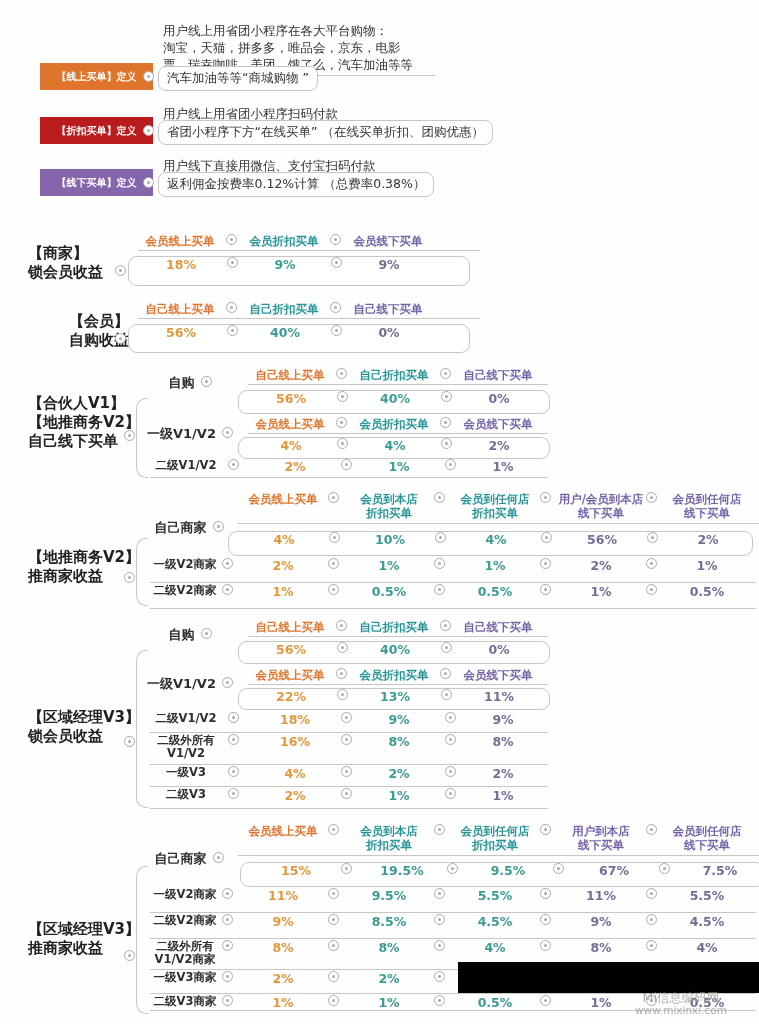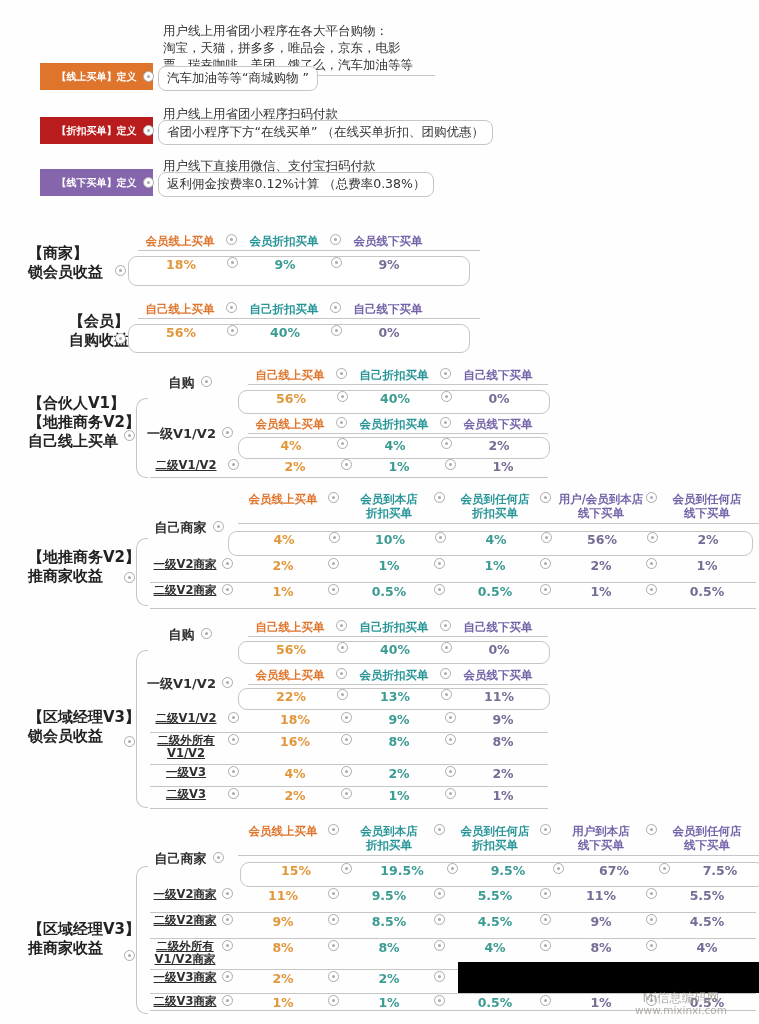--- a/index.html
+++ b/index.html
@@ -15,21 +15,21 @@
   .boxed{border:1.5px solid #c6c6c6;border-radius:9px;background:#fff;}
   
   .c3{flex:0 0 84px;text-align:center;}
   .tgm{margin:0 5px 0 4px;}
   
   .c5{flex:0 0 90px;text-align:center;}
   .tgm5{margin:0 5px 0 0;}
   .pl10{padding-left:10px;}
   
   .rlbl{flex:0 0 72px;display:flex;align-items:center;justify-content:center;text-align:center;
-        font-weight:bold;font-size:11.5px;color:#2e2e2e;white-space:pre-line;line-height:13px;text-decoration:underline;}
+        font-weight:bold;font-size:11.5px;color:#2e2e2e;white-space:pre-line;line-height:13px;}
   .rlbl5{flex:0 0 70px;}
   .lblgap{margin:0 5px 0 6px;}
   .flabel{position:absolute;display:flex;align-items:flex-start;justify-content:center;gap:6px;
           width:92px;font-weight:bold;font-size:13px;color:#2e2e2e;text-align:center;line-height:13px;}
   
   .hdrtx{font-weight:bold;font-size:11.5px;line-height:14px;white-space:pre-line;}
   .valtx{font-weight:bold;font-size:12.5px;}
   .ho{color:#e0762e}.ht{color:#279597}.hp{color:#7463a8}
   .vo{color:#e2973b}.vt{color:#3b9c93}.vp{color:#776c96}
   
@@ -104,21 +104,21 @@
   <div class="row boxed pl10" style="left:128px;top:324px;width:342px;height:29px;">
     <span class="c3 valtx vo">56%</span>
     <span class="tg tgm"></span>
     <span class="c3 valtx vt">40%</span>
     <span class="tg tgm"></span>
     <span class="c3 valtx vp">0%</span>
   </div>
 
   <div class="seclbl" style="left:28px;top:394px;">【合伙人V1】
 【地推商务V2】
-自己线上买单</div>
+自己线下买单</div>
   <span class="tg abs" style="left:124px;top:430px;"></span>
   <div class="bracket" style="left:136px;top:398px;height:80px;"></div>
 
   <div class="row hline" style="left:248px;top:368px;width:300px;height:17px;">
     <span class="c3 hdrtx ho">自己线上买单</span>
     <span class="tg tgm"></span>
     <span class="c3 hdrtx ht">自己折扣买单</span>
     <span class="tg tgm"></span>
     <span class="c3 hdrtx hp">自己线下买单</span>
   </div>

